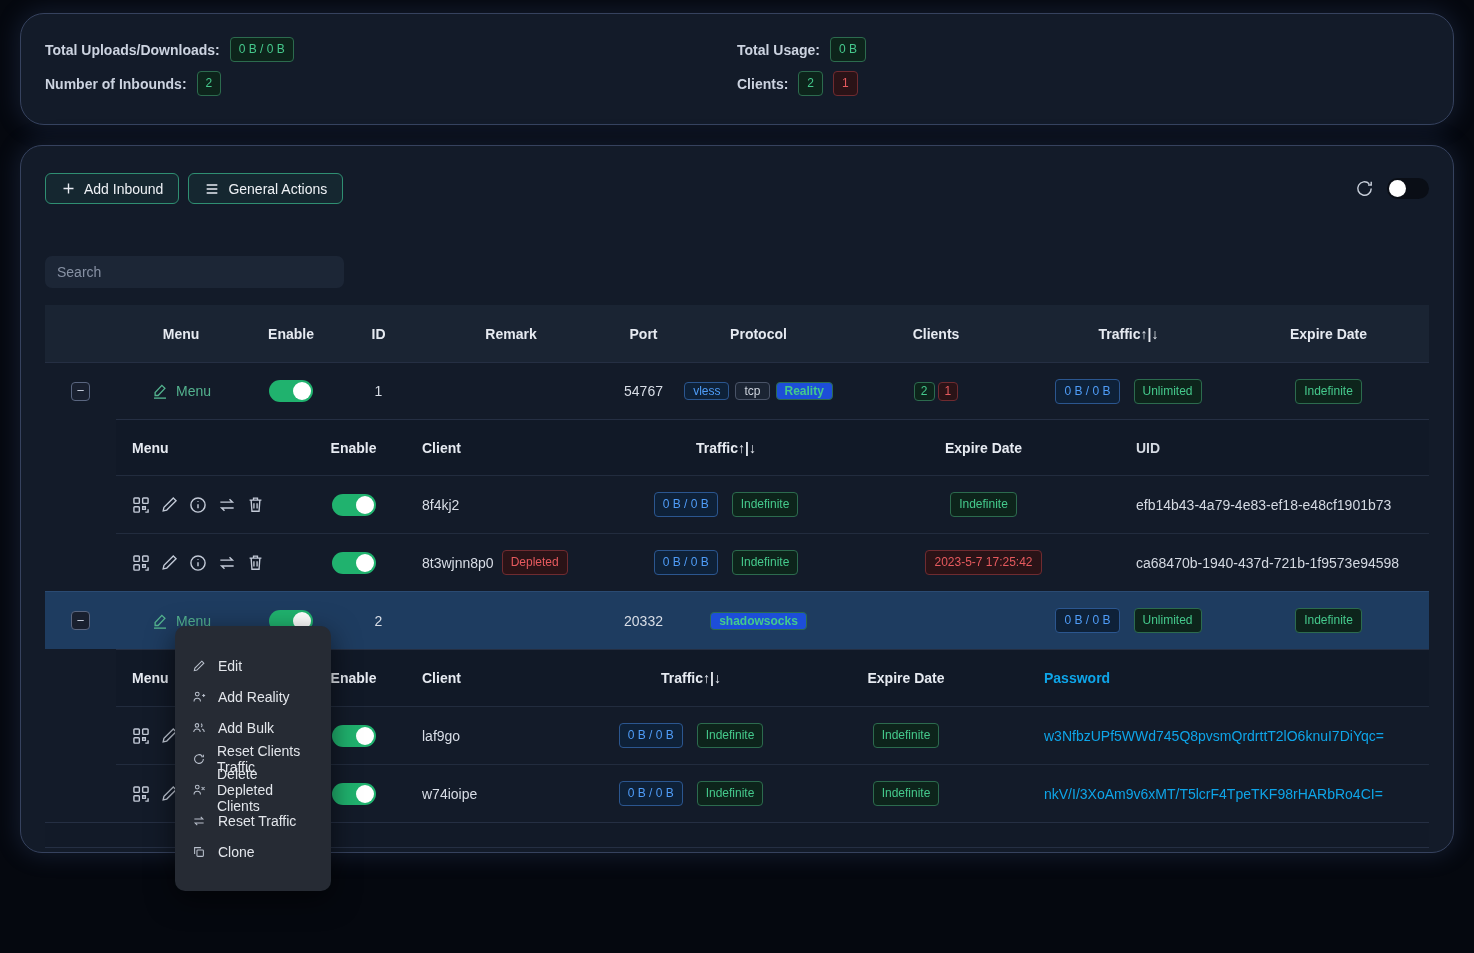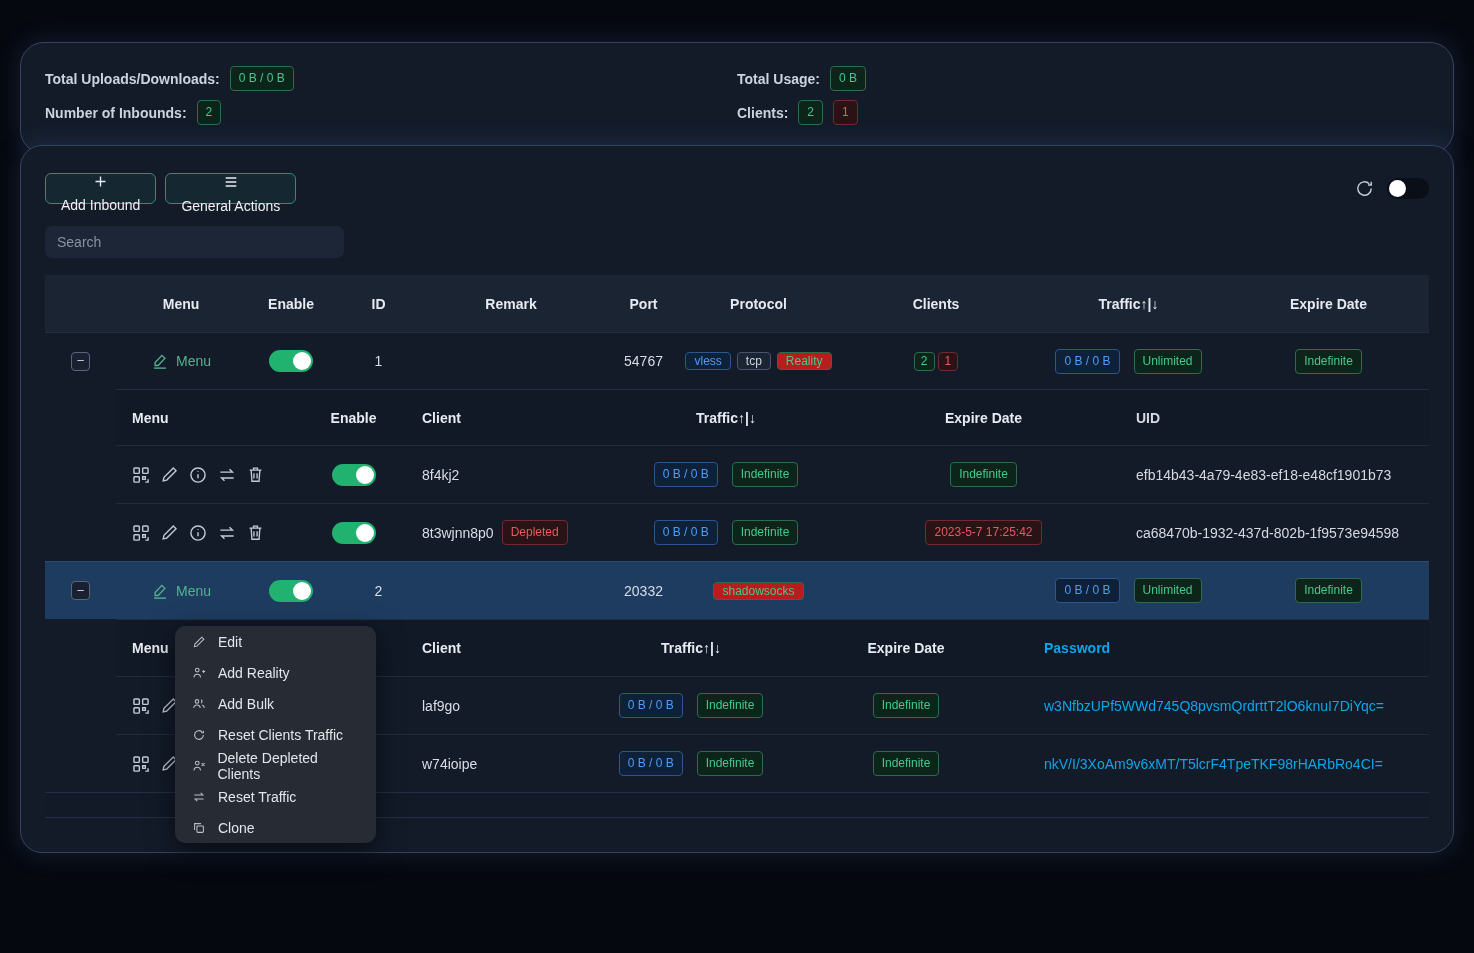--- a/index.html
+++ b/index.html
@@ -11,54 +11,54 @@
     position:relative;
     overflow:hidden;
     font-size:14px;
   }
   .card {
     position:absolute;
     background:#131b29;
     border:1px solid #36425e;
     box-shadow:0 0 24px 2px rgba(96,130,200,0.18);
   }
-  .top-card { left:20px; top:13px; width:1434px; height:112px; border-radius:24px; padding:23px 24px;margin-top:29px; }
+  .top-card { left:20px; top:13px; width:1434px; height:112px; border-radius:24px; padding:23px 24px; }
   .stats-grid { display:grid; grid-template-columns:1fr 1fr; row-gap:9px; }
   .stat-line { display:flex; align-items:center; gap:10px; height:25px; font-weight:700; color:#ccd3e0; }
 
   .badge {
     display:inline-flex; align-items:center; justify-content:center;
     padding:4px 8px; border-radius:4px; font-size:12px; font-weight:400;
     line-height:15px; border:1px solid; white-space:nowrap;
   }
   .badge.sm { padding:1px 6px; }
   .badge-green { color:#45c98c; border-color:#2c6b4e; background:#0d241b; }
   .badge-red   { color:#e65a5e; border-color:#6f2b30; background:#2a1317; }
   .badge-blue  { color:#4f9cf7; border-color:#2b568f; background:#0e2138; }
 
   .tag { display:inline-block; padding:1px 8px; border-radius:4px; font-size:12px; border:1px solid; white-space:nowrap; }
   .tag-blue  { color:#4f9cf7; border-color:#2b568f; background:#0e2138; }
   .tag-gray  { color:#ced4de; border-color:#4a5468; background:#1b2433; }
-  .tag-green { color:#45c98c; border-color:#2c6b4e; background:#b91c1c; }
+  .tag-green { color:#45c98c; border-color:#2c6b4e; background:#1d4ed8;font-weight:bold; }
 
   .main-card { left:20px; top:145px; width:1434px; height:708px; border-radius:22px; }
 
   .toolbar { display:flex; align-items:center; padding:27px 24px 0; gap:9px; }
   .btn {
     display:inline-flex; align-items:center; gap:8px; height:31px; padding:0 15px;
     background:rgba(42,150,120,0.10); border:1px solid #2f8f72; border-radius:6px;
-    color:#eef1f5; font-size:14px; cursor:pointer; font-family:inherit;flex-direction:column;
+    color:#eef1f5; font-size:14px; cursor:pointer; font-family:inherit;
   }
   .btn .bi { display:inline-flex; color:#e8ecf2; }
   .toolbar-right { margin-left:auto; display:flex; align-items:center; gap:13px; }
   .refresh { color:#c7ced9; display:inline-flex; cursor:pointer; }
   .theme-toggle { width:42px; height:21px; border-radius:11px; background:#0a0e16; position:relative; display:inline-block; cursor:pointer; }
   .theme-toggle .knob { position:absolute; left:2px; top:2px; width:17px; height:17px; border-radius:50%; background:#ffffff; }
 
-  .search-wrap { margin:22px 24px 17px; }
+  .search-wrap { margin:52px 24px 17px; }
   .search-input {
     width:299px; height:32px; background:#1c2636; border:none; border-radius:7px;
     padding:0 12px; color:#d8dde6; font-size:14px; font-family:inherit; outline:none;
   }
   .search-input::placeholder { color:#8791a3; }
 
   .table { margin:0 24px; }
   .grid-main { display:grid; grid-template-columns:71px 130px 90px 85px 180px 85px 145px 210px 175px 225px; align-items:center; }
   .thead { height:57px; background:#1a2433; font-weight:700; color:#e6eaf1; }
   .thead > div { text-align:center; }
@@ -87,22 +87,22 @@
   .pad-l { padding-left:16px; }
   .uid-cell { padding-left:20px; color:#d4d9e2; }
   .pw-cell { padding-left:38px; color:#0ea5e9; }
   .icon-group { display:flex; align-items:center; gap:9px; padding-left:15px; color:#c3cad7; }
   .icon-group svg { cursor:pointer; }
   .client-cell { display:flex; align-items:center; gap:8px; }
 
   .table-footer { height:26px; background:#121a28; border-top:1px solid #252f43; border-bottom:1px solid #252f43; }
 
   .context-menu {
-    position:absolute; left:175px; top:626px; width:201px; z-index:20;
-    background:#262b34; border-radius:10px; padding:0 0;
+    position:absolute; left:175px; top:626px; width:156px; z-index:20;
+    background:#262b34; border-radius:10px; padding:24px 0;
     box-shadow:0 8px 28px rgba(0,0,0,0.55);
   }
   .menu-item { display:flex; align-items:center; gap:11px; height:31px; padding:0 17px; font-size:14px; color:#e3e6eb; cursor:pointer; }
   .menu-item .mi-icon { display:inline-flex; width:15px; color:#b9c0cc; }
   .menu-item.danger { color:#e65a5e; }
   .menu-item.danger .mi-icon { color:#e65a5e; }
 </style>
 </head>
 <body>
 
@@ -292,21 +292,21 @@
           <span>8t3wjnn8p0</span>
           <span class="badge badge-red">Depleted</span>
         </div>
         <div class="cell-c gap-badges">
           <span class="badge badge-blue">0 B / 0 B</span>
           <span class="badge badge-green">Indefinite</span>
         </div>
         <div class="cell-c">
             <span class="badge badge-red">2023-5-7 17:25:42</span>
           </div>
-        <div class="uid-cell">ca68470b-1932-437d-802b-1f9573e94598</div>
+        <div class="uid-cell">ca68470b-1940-437d-721b-1f9573e94598</div>
       </div>
     </div>
 
     <div class="grid-main row-highlight">
       <div class="cell-c">
           <button class="expand-btn">−</button>
         </div>
       <div class="cell-c">
         <span class="menu-link">
           <svg viewBox="0 0 24 24" width="18" height="18" fill="none" stroke="currentColor" stroke-width="1.8">

